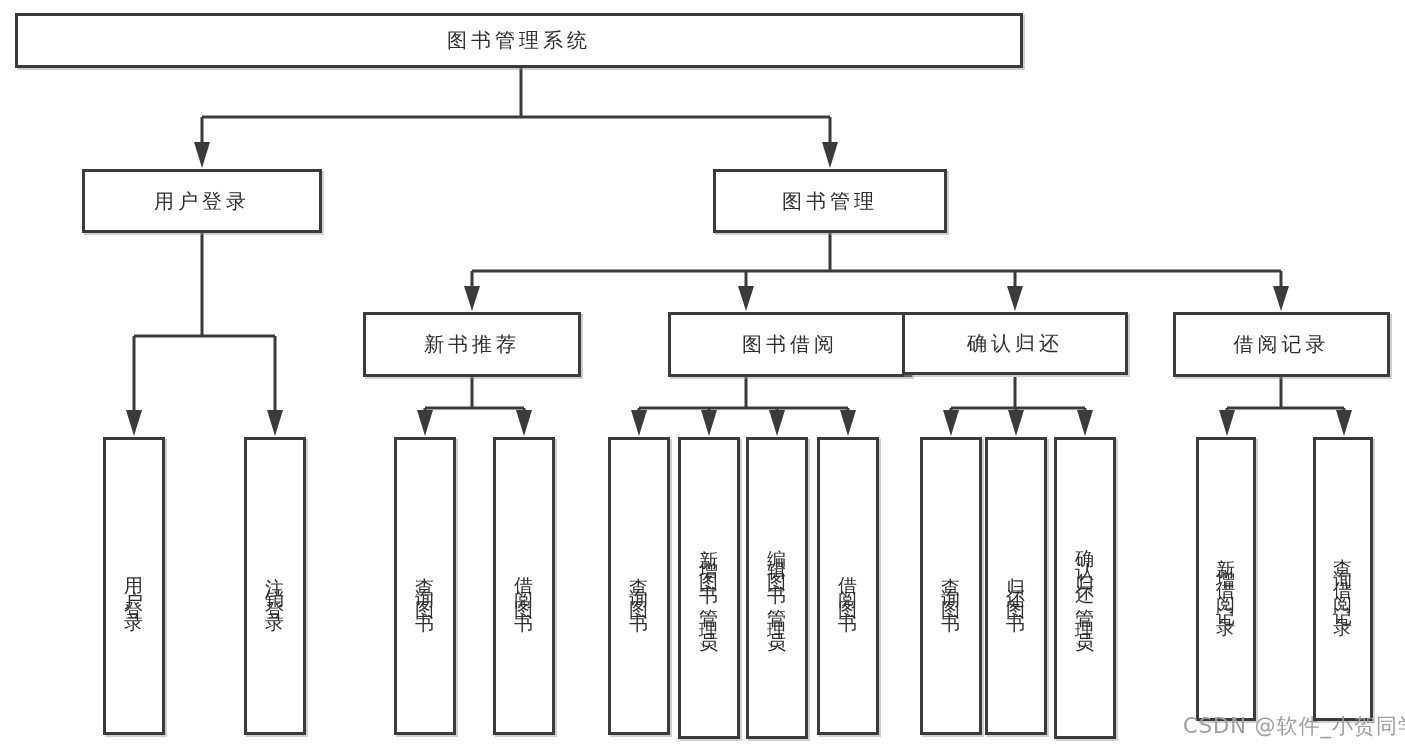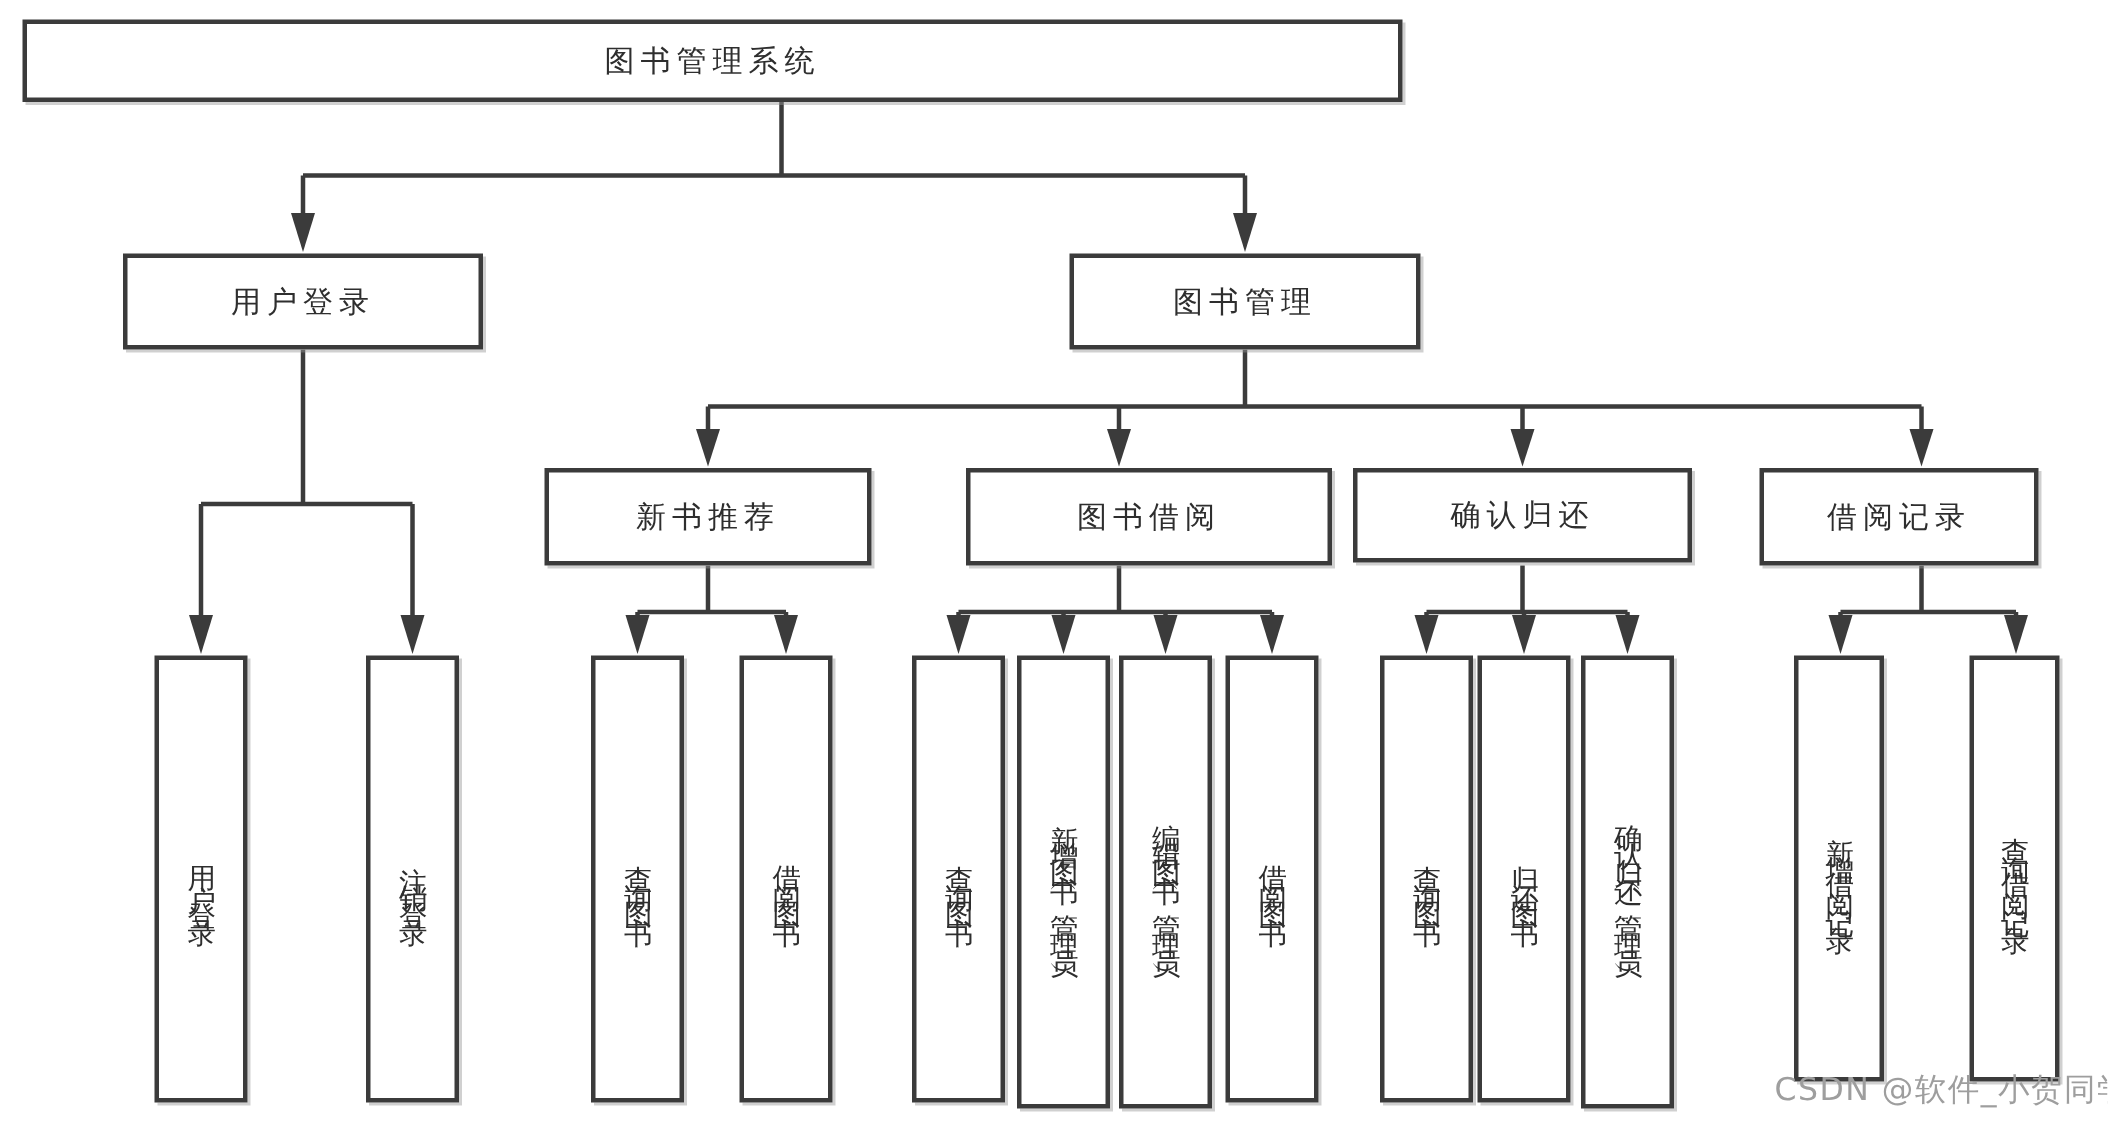--- a/index.html
+++ b/index.html
@@ -79,41 +79,41 @@
       <polygon points="1077,410 1093,410 1085,436"></polygon>
     </g>
 
     <g>
       <path d="M1281 377 V408 M1227 408 H1344 M1227 408 V412 M1344 408 V412"></path>
       <polygon points="1219,410 1235,410 1227,436"></polygon>
       <polygon points="1336,410 1352,410 1344,436"></polygon>
     </g>
   </svg>
 
-  <div class="node hnode" style="left:15px;top:13px;width:920px;height:55px;">
+  <div class="node hnode" style="left:15px;top:13px;width:1008px;height:55px;">
     <span>图书管理系统</span>
   </div>
 
   <div class="node hnode" style="left:82px;top:169px;width:240px;height:64px;">
     <span>用户登录</span>
   </div>
   <div class="node hnode" style="left:363px;top:312px;width:218px;height:65px;">
     <span>新书推荐</span>
   </div>
 
   <div class="node hnode" style="left:713px;top:169px;width:234px;height:64px;">
     <span>图书管理</span>
   </div>
-  <div class="node hnode" style="left:644px;top:312px;width:244px;height:65px;text-align:center;">
+  <div class="node hnode" style="left:668px;top:312px;width:244px;height:65px;text-align:center;">
     <span>图书借阅</span>
   </div>
   <div class="node hnode" style="left:902px;top:312px;width:226px;height:63px;">
     <span>确认归还</span>
   </div>
-  <div class="node hnode" style="left:1173px;top:312px;width:186px;height:65px;">
+  <div class="node hnode" style="left:1173px;top:312px;width:217px;height:65px;">
     <span>借阅记录</span>
   </div>
 
   <div class="node vnode" style="left:103px;top:437px;width:62px;height:298px;">
     <span class="vtext">用户登录</span>
   </div>
   <div class="node vnode" style="left:244px;top:437px;width:62px;height:298px;">
     <span class="vtext">注销登录</span>
   </div>
 

